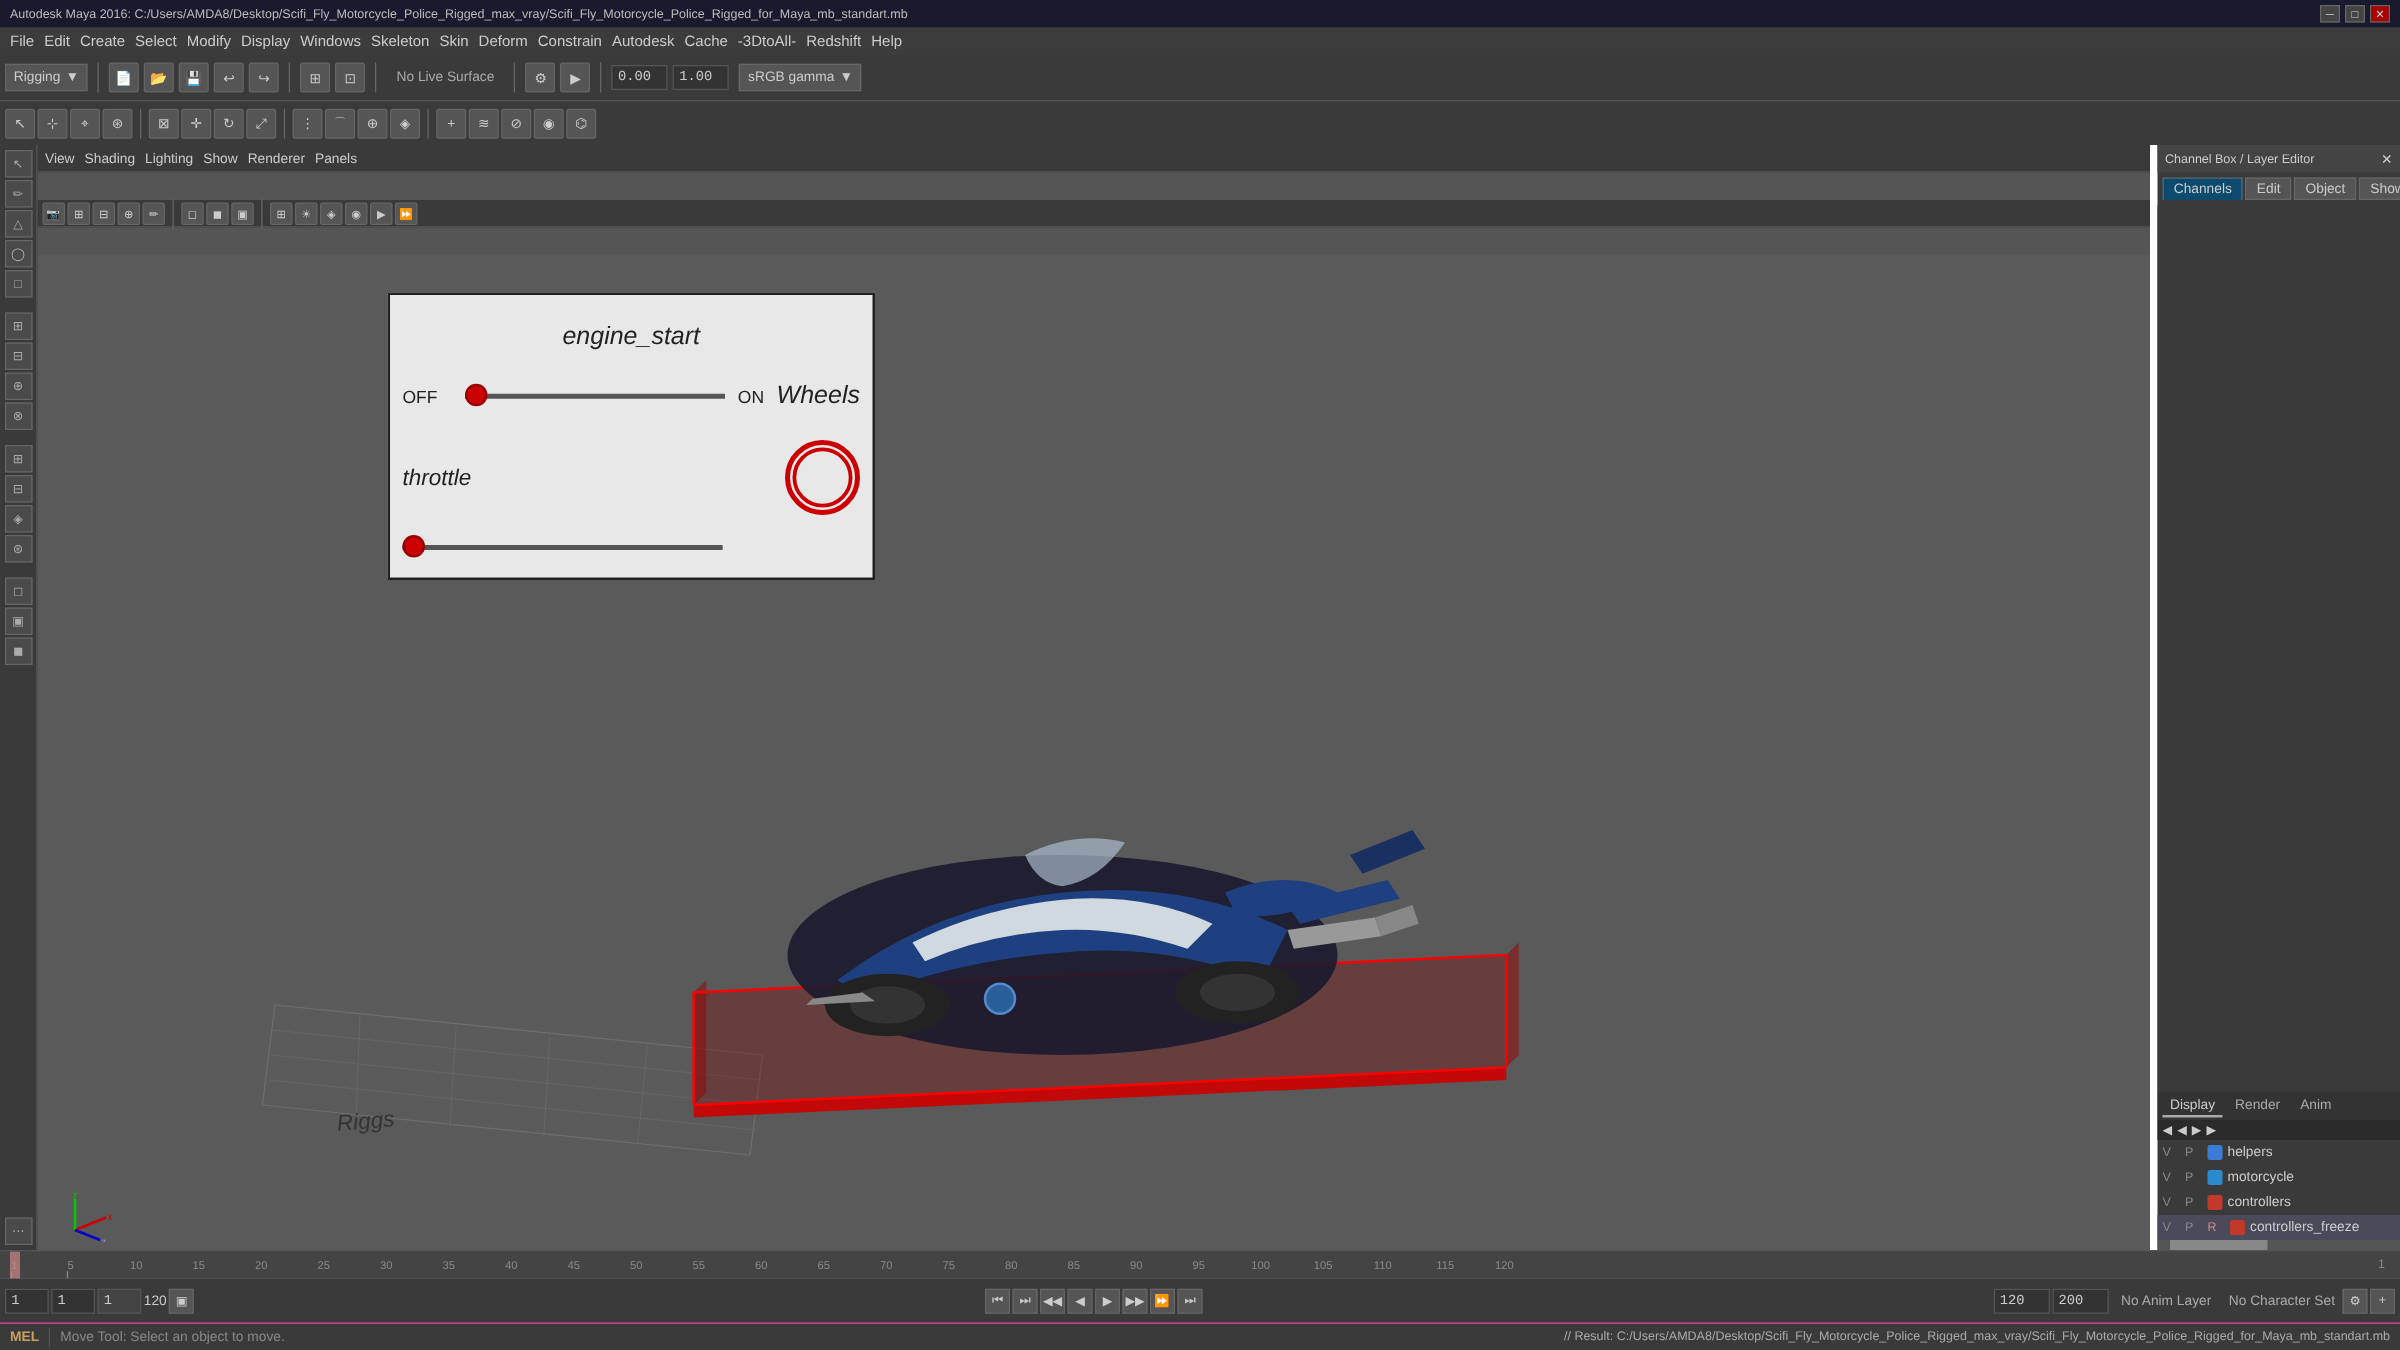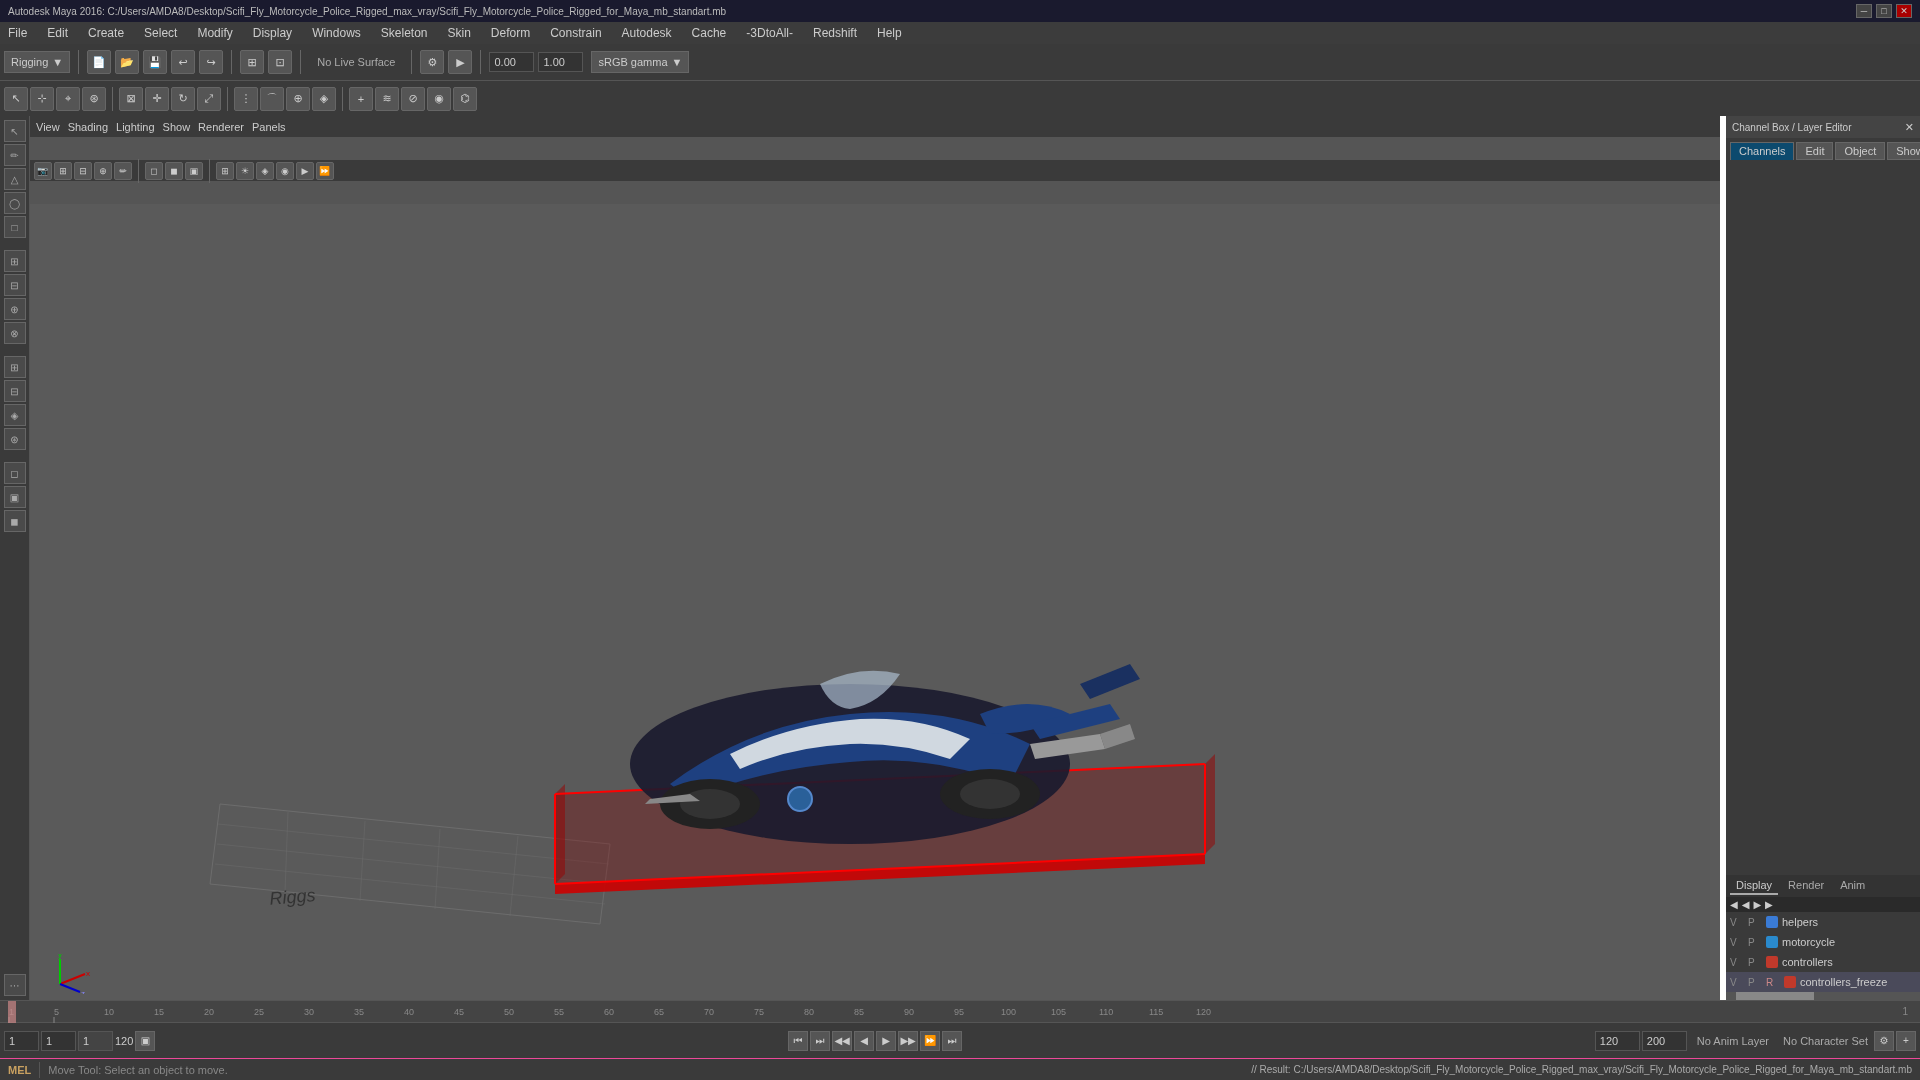--- a/index.html
+++ b/index.html
@@ -13,21 +13,21 @@
     }
     #titlebar-controls { display: flex; gap: 4px; }
     #titlebar-controls span {
       width: 16px; height: 14px; background: #444; border: 1px solid #666;
       display: inline-flex; align-items: center; justify-content: center; font-size: 9px; cursor: pointer;
     }
 
     
     #menubar {
       width: 100%; height: 22px; background: #3c3c3c;
-      display: flex; align-items: center; padding: 0 4px; gap: 12px; font-size: 12px; color: #ccc;
+      display: flex; align-items: center; padding: 0 4px; gap: 0; font-size: 12px; color: #ccc;
     }
     #menubar span { cursor: pointer; padding: 2px 4px; }
 
     
     #toolbar1 {
       width: 100%; height: 36px; background: #3a3a3a;
       display: flex; align-items: center; padding: 0 4px; gap: 4px;
     }
     .toolbar-btn {
       width: 24px; height: 24px; background: #555; border: 1px solid #666;
@@ -147,21 +147,21 @@
       display: flex; align-items: center; padding: 0 4px; gap: 4px;
       border-top: 1px solid #555;
     }
     .anim-btn {
       width: 20px; height: 20px; background: #555; border: 1px solid #666;
       display: inline-flex; align-items: center; justify-content: center;
       font-size: 10px; color: #ccc; cursor: pointer;
     }
     .anim-field {
       background: #333; border: 1px solid #555; color: #ccc;
-      font-size: 11px; padding: 1px 4px; width: 40px; height: 20px;
+      font-size: 11px; padding: 1px 4px; width: 40px; height: 20px; font-family: Liberation Mono, monospace;
     }
 
     
     .rpanel-lower-tabs {
       display: flex; padding: 2px 4px; gap: 4px; background: #333;
     }
     .rpanel-lower-tab {
       padding: 2px 6px; font-size: 11px; color: #aaa; cursor: pointer;
       border-bottom: 2px solid transparent;
     }
@@ -307,20 +307,44 @@
       <div class="toolbar-btn" style="width:18px; height:18px; font-size:9px;">⊞</div>
       <div class="toolbar-btn" style="width:18px; height:18px; font-size:9px;">☀</div>
       <div class="toolbar-btn" style="width:18px; height:18px; font-size:9px;">◈</div>
       <div class="toolbar-btn" style="width:18px; height:18px; font-size:9px;">◉</div>
       <div class="toolbar-btn" style="width:18px; height:18px; font-size:9px;">▶</div>
       <div class="toolbar-btn" style="width:18px; height:18px; font-size:9px;">⏩</div>
     </div>
 
     <div id="viewport-content" style="margin-top:44px; background:#5a5a5a; position:relative; height:calc(100% - 44px);">
 
+      <div id="control-panel">
+        <div class="cp-title">engine_start</div>
+        <div class="cp-row">
+          <span class="cp-label">OFF</span>
+          <div style="position:relative; flex:1; height:4px; background:#555;">
+            <div style="height:2px; background:#555; width:100%; position:absolute; top:1px;"></div>
+            <div style="width:18px; height:18px; background:#c00; border-radius:50%; position:absolute; top:-8px; left:0; border:2px solid #900;"></div>
+          </div>
+          <span class="cp-on-label">ON</span>
+          <span class="cp-section-label">Wheels</span>
+        </div>
+        <div style="display:flex; align-items:center; width:100%;">
+          <span class="cp-throttle">throttle</span>
+          <div style="margin-left:auto; width:60px; height:60px; border-radius:50%; border:4px solid #c00; background:transparent; display:flex; align-items:center; justify-content:center;">
+            <div style="width:48px; height:48px; border-radius:50%; border:3px solid #c00; background:transparent;"></div>
+          </div>
+        </div>
+        <div class="cp-row">
+          <div style="position:relative; width:70%; height:4px; background:#555;">
+            <div style="height:2px; background:#555; width:100%; position:absolute; top:1px;"></div>
+            <div style="width:18px; height:18px; background:#c00; border-radius:50%; position:absolute; top:-8px; left:0; border:2px solid #900;"></div>
+          </div>
+        </div>
+      </div>
 
       <svg width="100%" height="100%" style="position:absolute; top:0; left:0;">
 
         <g opacity="0.4">
           <line x1="180" y1="680" x2="570" y2="720" stroke="#888" stroke-width="1"></line>
           <line x1="180" y1="680" x2="190" y2="600" stroke="#888" stroke-width="1"></line>
           <line x1="570" y1="720" x2="580" y2="640" stroke="#888" stroke-width="1"></line>
           <line x1="190" y1="600" x2="580" y2="640" stroke="#888" stroke-width="1"></line>
 
           <line x1="255" y1="688" x2="258" y2="608" stroke="#888" stroke-width="0.5"></line>

